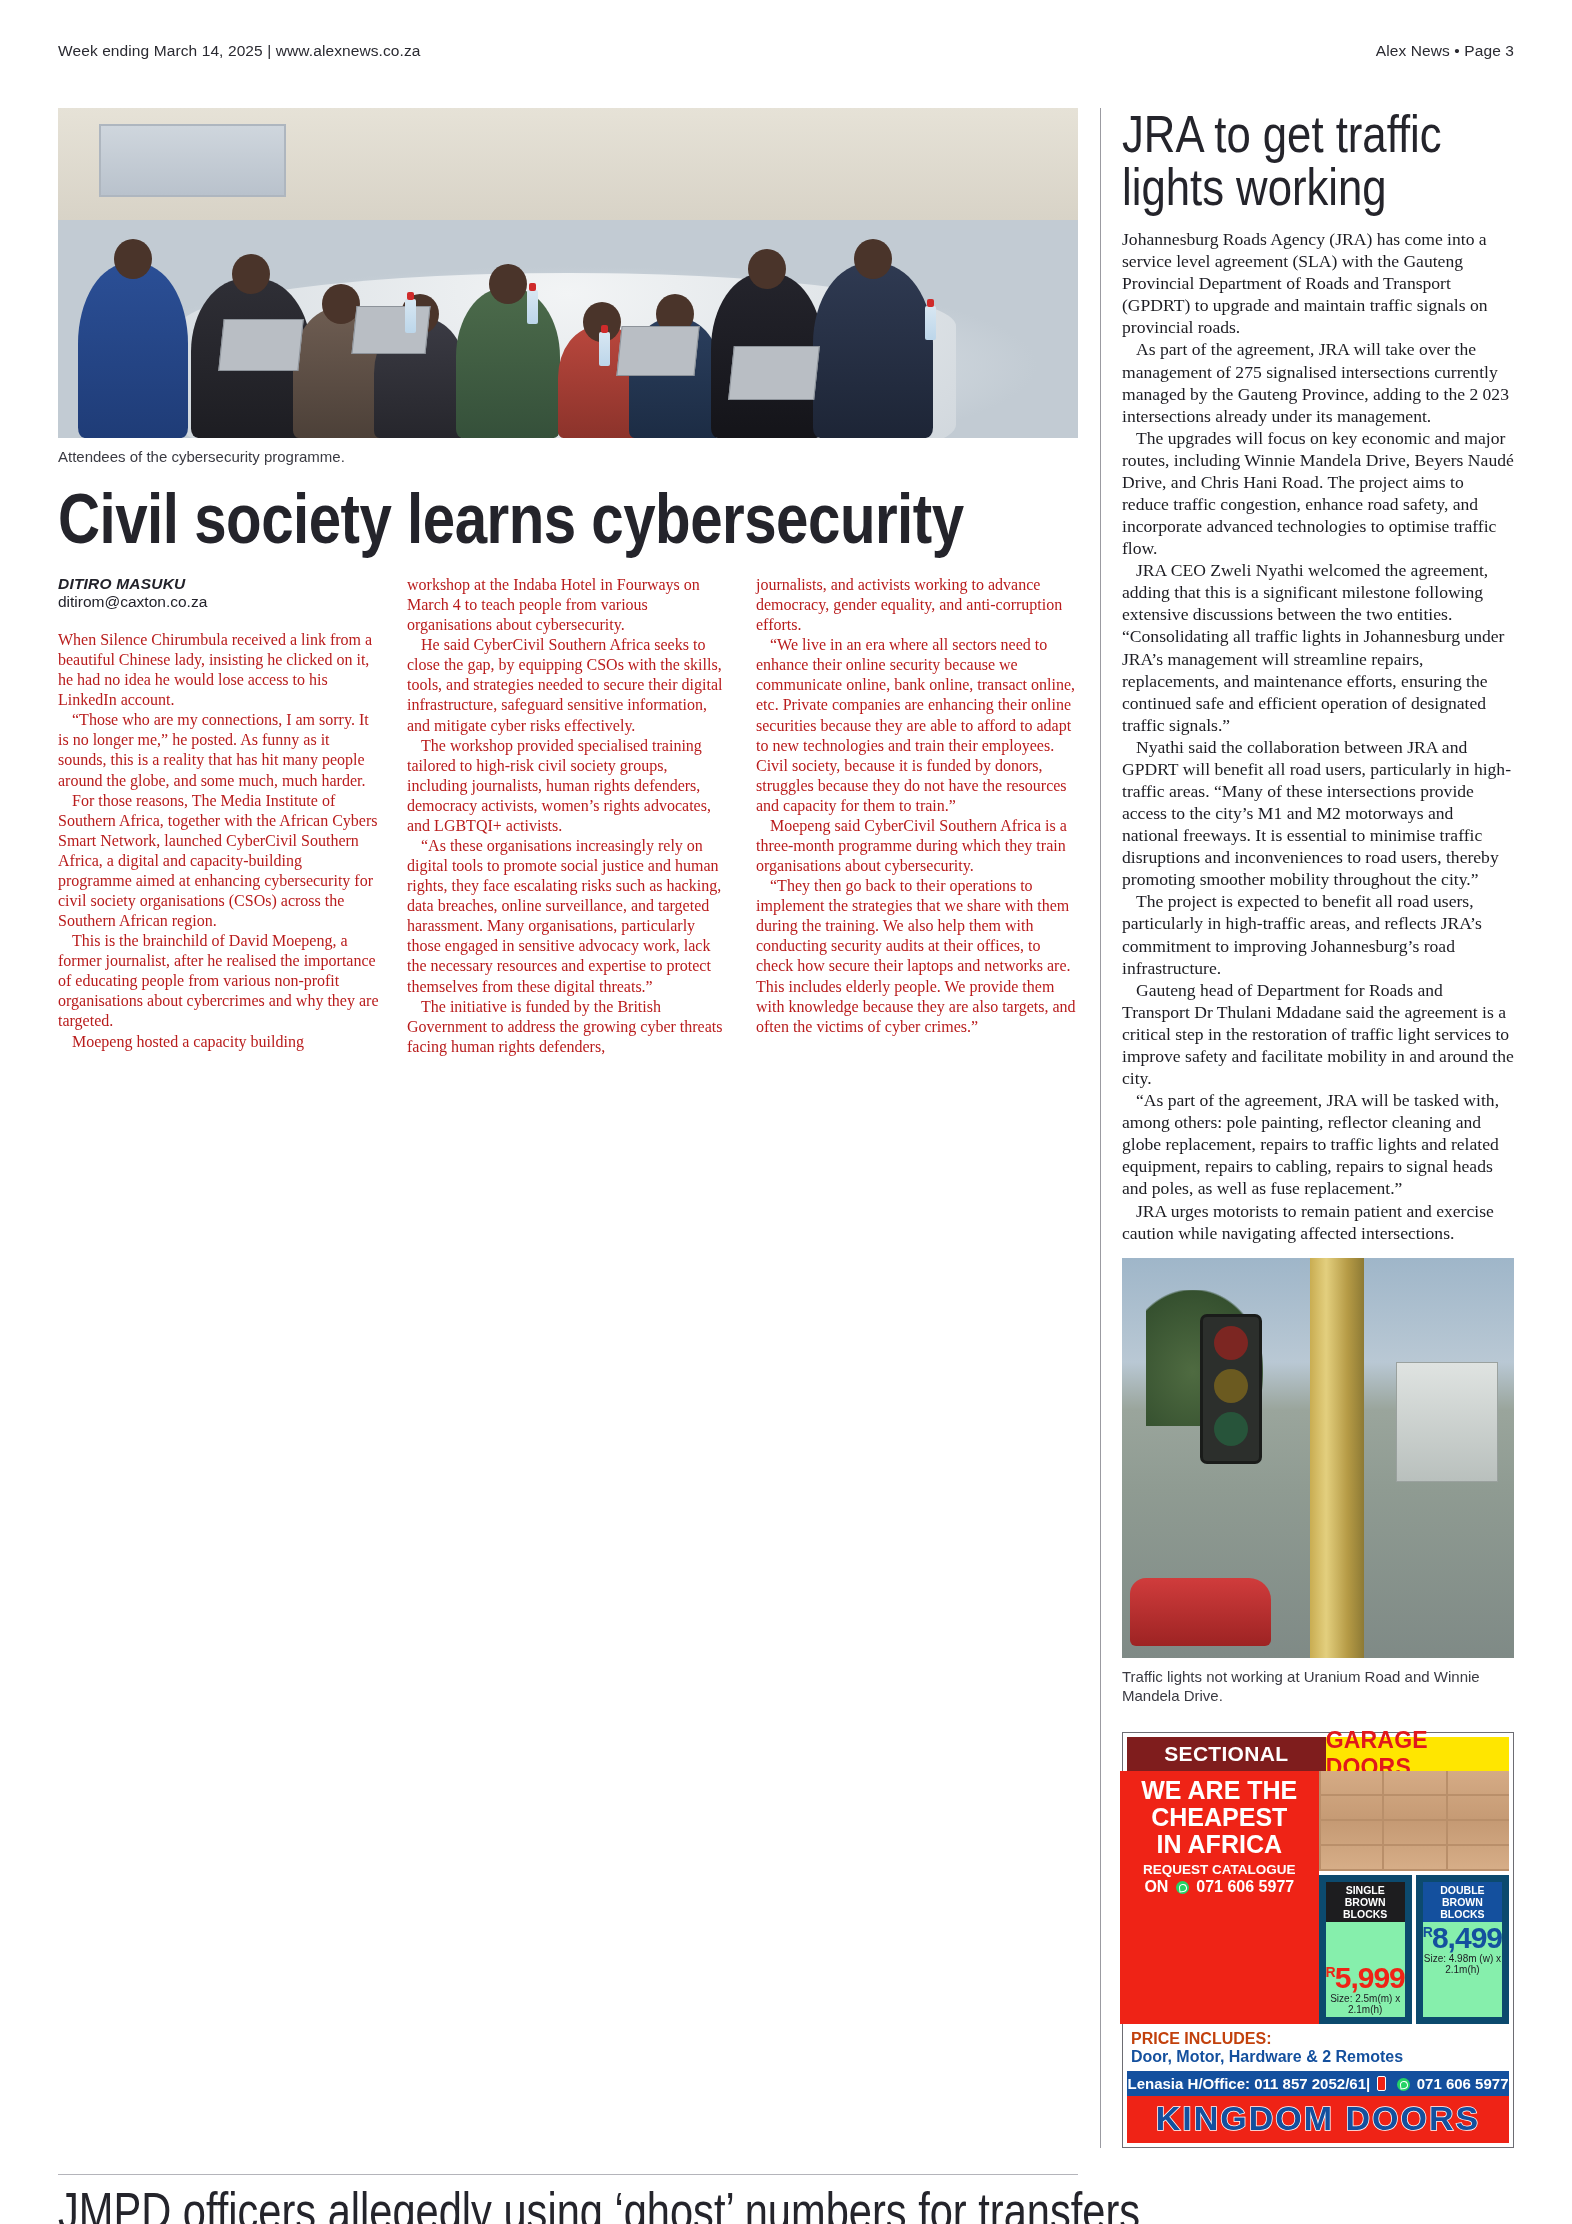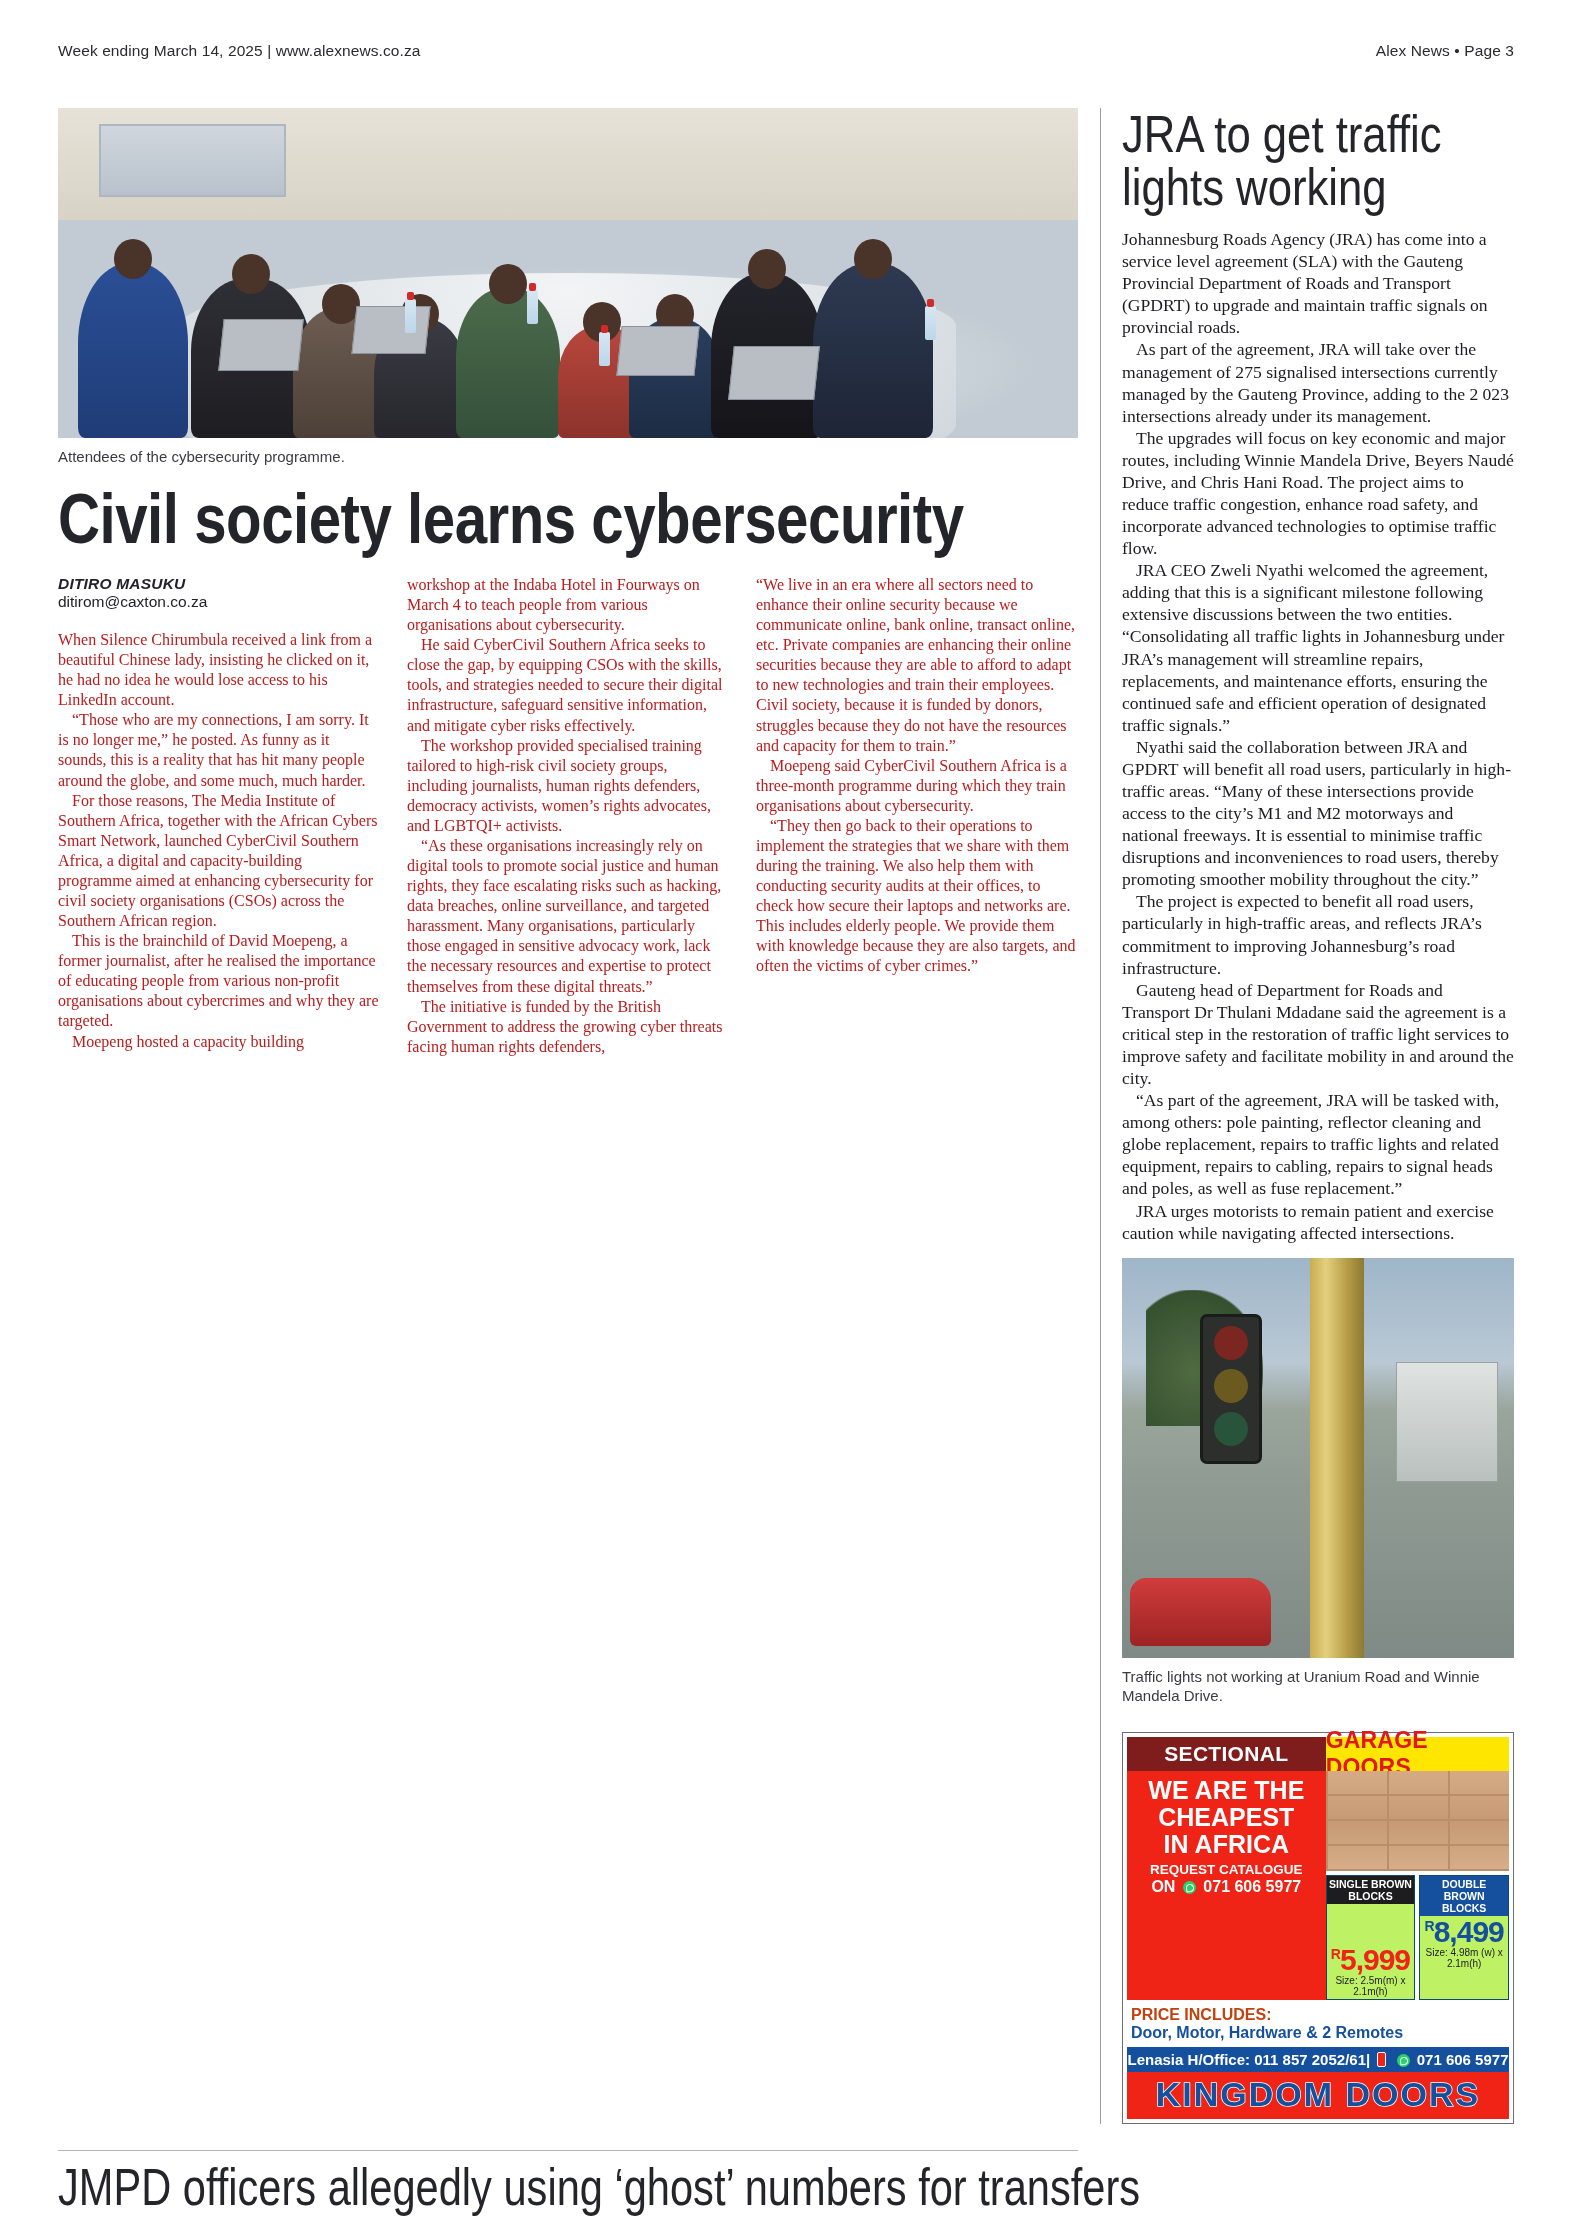--- a/index.html
+++ b/index.html
@@ -229,21 +229,21 @@
   }
   .ad-right { flex: 1; }
   .ad-door {
     height: 100px;
     background:
       repeating-linear-gradient(90deg, #b98f6a 0 2px, transparent 2px 33.3%),
       repeating-linear-gradient(0deg, #b98f6a 0 2px, transparent 2px 25%),
       linear-gradient(#d5ab85, #c59a74 50%, #d7ae88);
   }
   .ad-prices { display: flex; gap: 4px; margin-top: 4px; }
-  .pricebox { flex: 1; border: 1px solid #0c4a6e; background: #bef264; }
+  .pricebox { flex: 1; border: 7px solid #0c4a6e; background: #86efac; }
   .pricebox .phead {
     font-family: "Liberation Sans Narrow","Liberation Sans",sans-serif;
     font-weight: 700; font-size: 10.5px; color:#fff; text-align:center; padding:2px 0;
   }
   .pricebox.single .phead { background: #1d1d1f; }
   .pricebox.double .phead { background: #14509e; }
   .pricebox .pval {
     font-family: "Liberation Sans", sans-serif; font-weight: 700;
     font-size: 30px; text-align: center; line-height: 1.04; letter-spacing: -1px;
   }
@@ -352,20 +352,21 @@
             <p>Moepeng hosted a capacity building</p>
           </div>
           <div class="col-txt">
             <p>workshop at the Indaba Hotel in Fourways on March 4 to teach people from various organisations about cybersecurity.</p>
             <p>He said CyberCivil Southern Africa seeks to close the gap, by equipping CSOs with the skills, tools, and strategies needed to secure their digital infrastructure, safeguard sensitive information, and mitigate cyber risks effectively.</p>
             <p>The workshop provided specialised training tailored to high-risk civil society groups, including journalists, human rights defenders, democracy activists, women’s rights advocates, and LGBTQI+ activists.</p>
             <p>“As these organisations increasingly rely on digital tools to promote social justice and human rights, they face escalating risks such as hacking, data breaches, online surveillance, and targeted harassment. Many organisations, particularly those engaged in sensitive advocacy work, lack the necessary resources and expertise to protect themselves from these digital threats.”</p>
             <p>The initiative is funded by the British Government to address the growing cyber threats facing human rights defenders,</p>
           </div>
           <div class="col-txt">
+            <p>journalists, and activists working to advance democracy, gender equality, and anti-corruption efforts.</p>
             <p>“We live in an era where all sectors need to enhance their online security because we communicate online, bank online, transact online, etc. Private companies are enhancing their online securities because they are able to afford to adapt to new technologies and train their employees. Civil society, because it is funded by donors, struggles because they do not have the resources and capacity for them to train.”</p>
             <p>Moepeng said CyberCivil Southern Africa is a three-month programme during which they train organisations about cybersecurity.</p>
             <p>“They then go back to their operations to implement the strategies that we share with them during the training. We also help them with conducting security audits at their offices, to check how secure their laptops and networks are. This includes elderly people. We provide them with knowledge because they are also targets, and often the victims of cyber crimes.”</p>
           </div>
         </div>
       </div>
 
       <div class="right-rail">
         <div class="rail-divider"></div>
 

